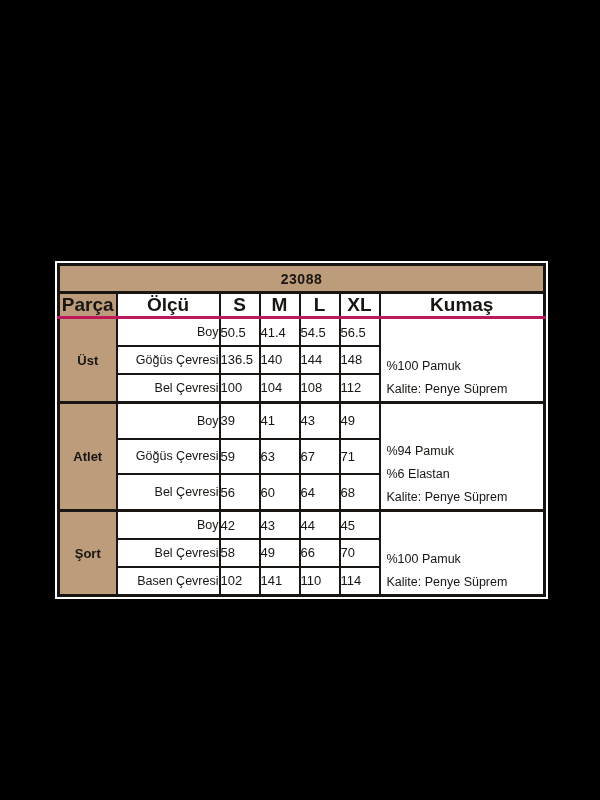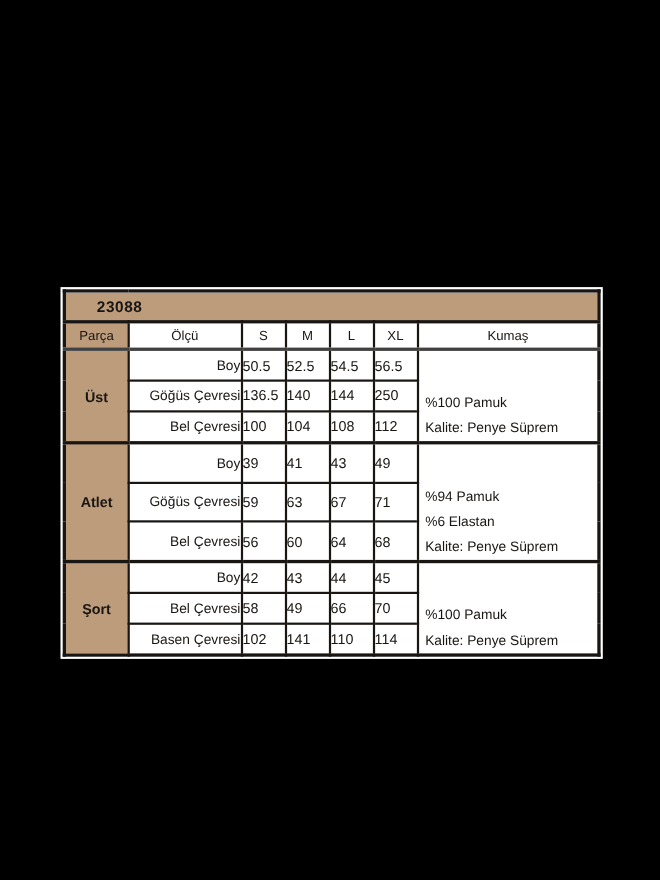--- a/index.html
+++ b/index.html
@@ -29,33 +29,32 @@
     padding: 0;
     overflow: hidden;
     white-space: nowrap;
   }
   
   tr.title-row th {
     height: 25px;
     background: #bd9c7c;
     font-size: 14px;
     font-weight: bold;
-    text-align: left;
+    text-align: center;
     letter-spacing: 0.5px;
     border-bottom: 3px solid #181512;
-    padding-left: 28px;
   }
   
   tr.head-row th {
     height: 22px;
-    font-size: 12px;
-    font-weight: normal;
+    font-size: 19px;
+    font-weight: bold;
     text-align: center;
     background: #ffffff;
-    border-bottom: 3px solid #404040;
+    border-bottom: 3px solid #be185d;
   }
   tr.head-row th.parca-head { background: #bd9c7c; }
   
   tbody td, tbody th { height: 24px; font-size: 13px; }
   tbody td.num { text-align: left; font-weight: normal; }
   tbody td.measure {
     text-align: right;
     font-weight: normal;
     font-size: 12.5px;
     padding-left: 15px;
@@ -104,36 +103,36 @@
           <th>L</th>
           <th>XL</th>
           <th>Kumaş</th>
         </tr>
       </thead>
       <tbody id="chart-body">
           <tr>
             <th class="group-name" rowspan="3">Üst</th>
             <td class="measure">Boy</td>
             <td class="num">50.5</td>
-            <td class="num">52.5</td>
+            <td class="num">41.4</td>
             <td class="num">54.5</td>
             <td class="num">56.5</td>
             <td class="fabric" rowspan="3">
               <div class="fabric-lines">
                 <div class="fabric-line">%100 Pamuk</div>
                 <div class="fabric-line">Kalite: Penye Süprem</div>
               </div>
             </td>
           </tr>
           <tr>
             <td class="measure">Göğüs Çevresi</td>
             <td class="num">136.5</td>
             <td class="num">140</td>
             <td class="num">144</td>
-            <td class="num">250</td>
+            <td class="num">148</td>
           </tr>
           <tr>
             <td class="measure">Bel Çevresi</td>
             <td class="num">100</td>
             <td class="num">104</td>
             <td class="num">108</td>
             <td class="num">112</td>
           </tr>
           <tr class="group-start">
             <th class="group-name" rowspan="3">Atlet</th>

